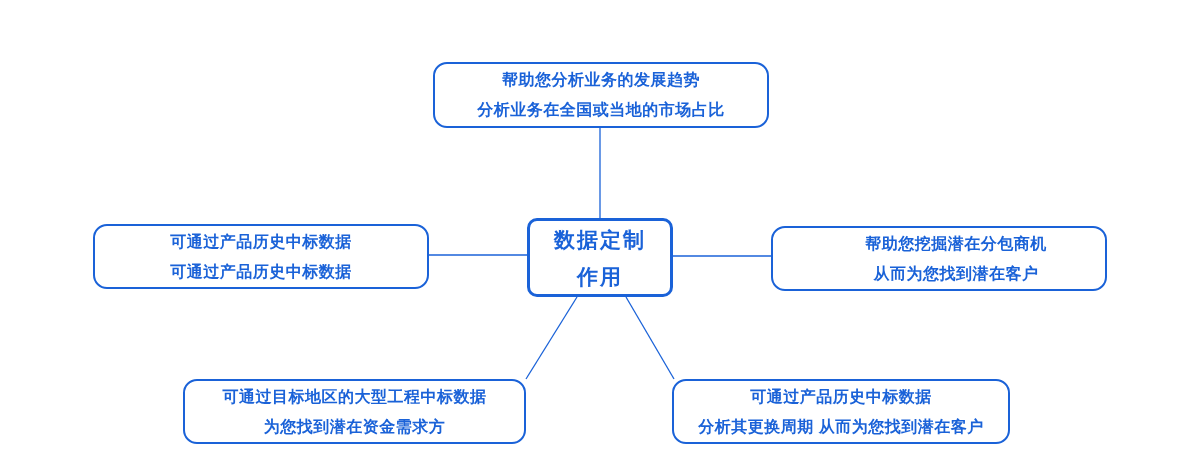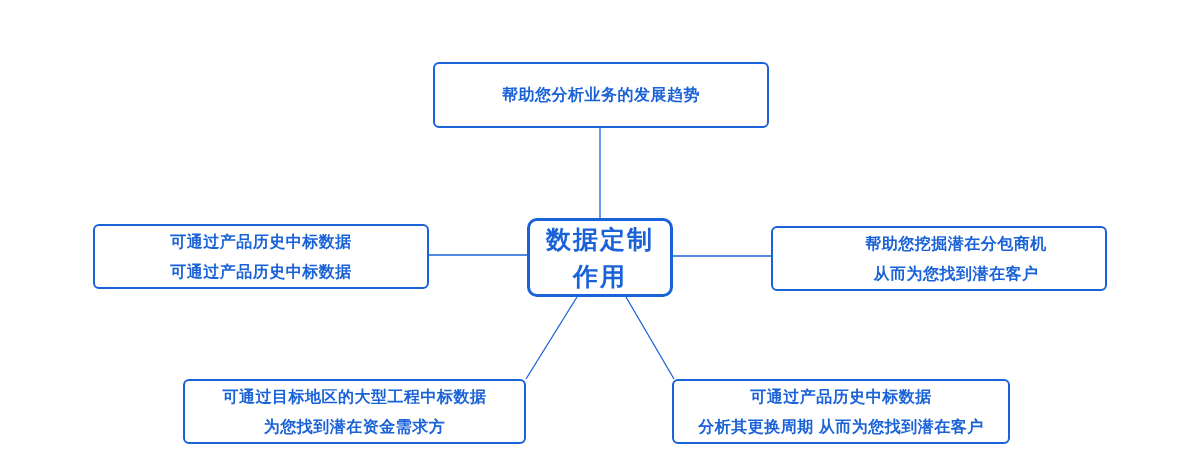--- a/index.html
+++ b/index.html
@@ -19,42 +19,42 @@
     width: 1200px; height: 473px;
     pointer-events: none;
   }
   .connectors line {
     stroke: var(--accent);
     stroke-width: 1.3;
   }
   .node {
     position: absolute;
     border: 2px solid var(--accent);
-    border-radius: 6px;
+    border-radius: 14px;
     background: var(--bg);
     color: var(--accent);
     display: flex;
     flex-direction: column;
     justify-content: center;
     align-items: center;
     text-align: center;
     font-weight: bold;
   }
   .node .line {
     font-size: 16px;
     line-height: 30px;
     white-space: nowrap;
     letter-spacing: 0.5px;
   }
   .node.center {
     border-width: 3px;
     border-radius: 10px;
   }
   .node.center .line {
-    font-size: 25px;
+    font-size: 21px;
     line-height: 37px;
     letter-spacing: 2px;
   }
   .node.top    { left: 433px; top: 62px;  width: 336px; height: 66px; }
   .node.left   { left: 93px;  top: 224px; width: 336px; height: 65px; }
   .node.right  { left: 771px; top: 226px; width: 336px; height: 65px; padding-left: 34px; }
   .node.bleft  { left: 183px; top: 379px; width: 343px; height: 65px; }
   .node.bright { left: 672px; top: 379px; width: 338px; height: 65px; }
   .node.center { left: 527px; top: 218px; width: 146px; height: 79px; }
 </style>
@@ -66,20 +66,21 @@
   <svg class="connectors" viewBox="0 0 1200 473" xmlns="http://www.w3.org/2000/svg">
     <line x1="600" y1="128" x2="600" y2="218"></line>
     <line x1="429" y1="255" x2="527" y2="255"></line>
     <line x1="673" y1="256" x2="771" y2="256"></line>
     <line x1="577" y1="297" x2="526" y2="379"></line>
     <line x1="626" y1="297" x2="674" y2="379"></line>
   </svg>
 
   <div class="node top">
     <div class="line">帮助您分析业务的发展趋势</div>
+    <div class="line">分析业务在全国或当地的市场占比</div>
   </div>
 
   <div class="node left">
     <div class="line">可通过产品历史中标数据</div>
     <div class="line">可通过产品历史中标数据</div>
   </div>
 
   <div class="node center">
     <div class="line">数据定制</div>
     <div class="line">作用</div>

